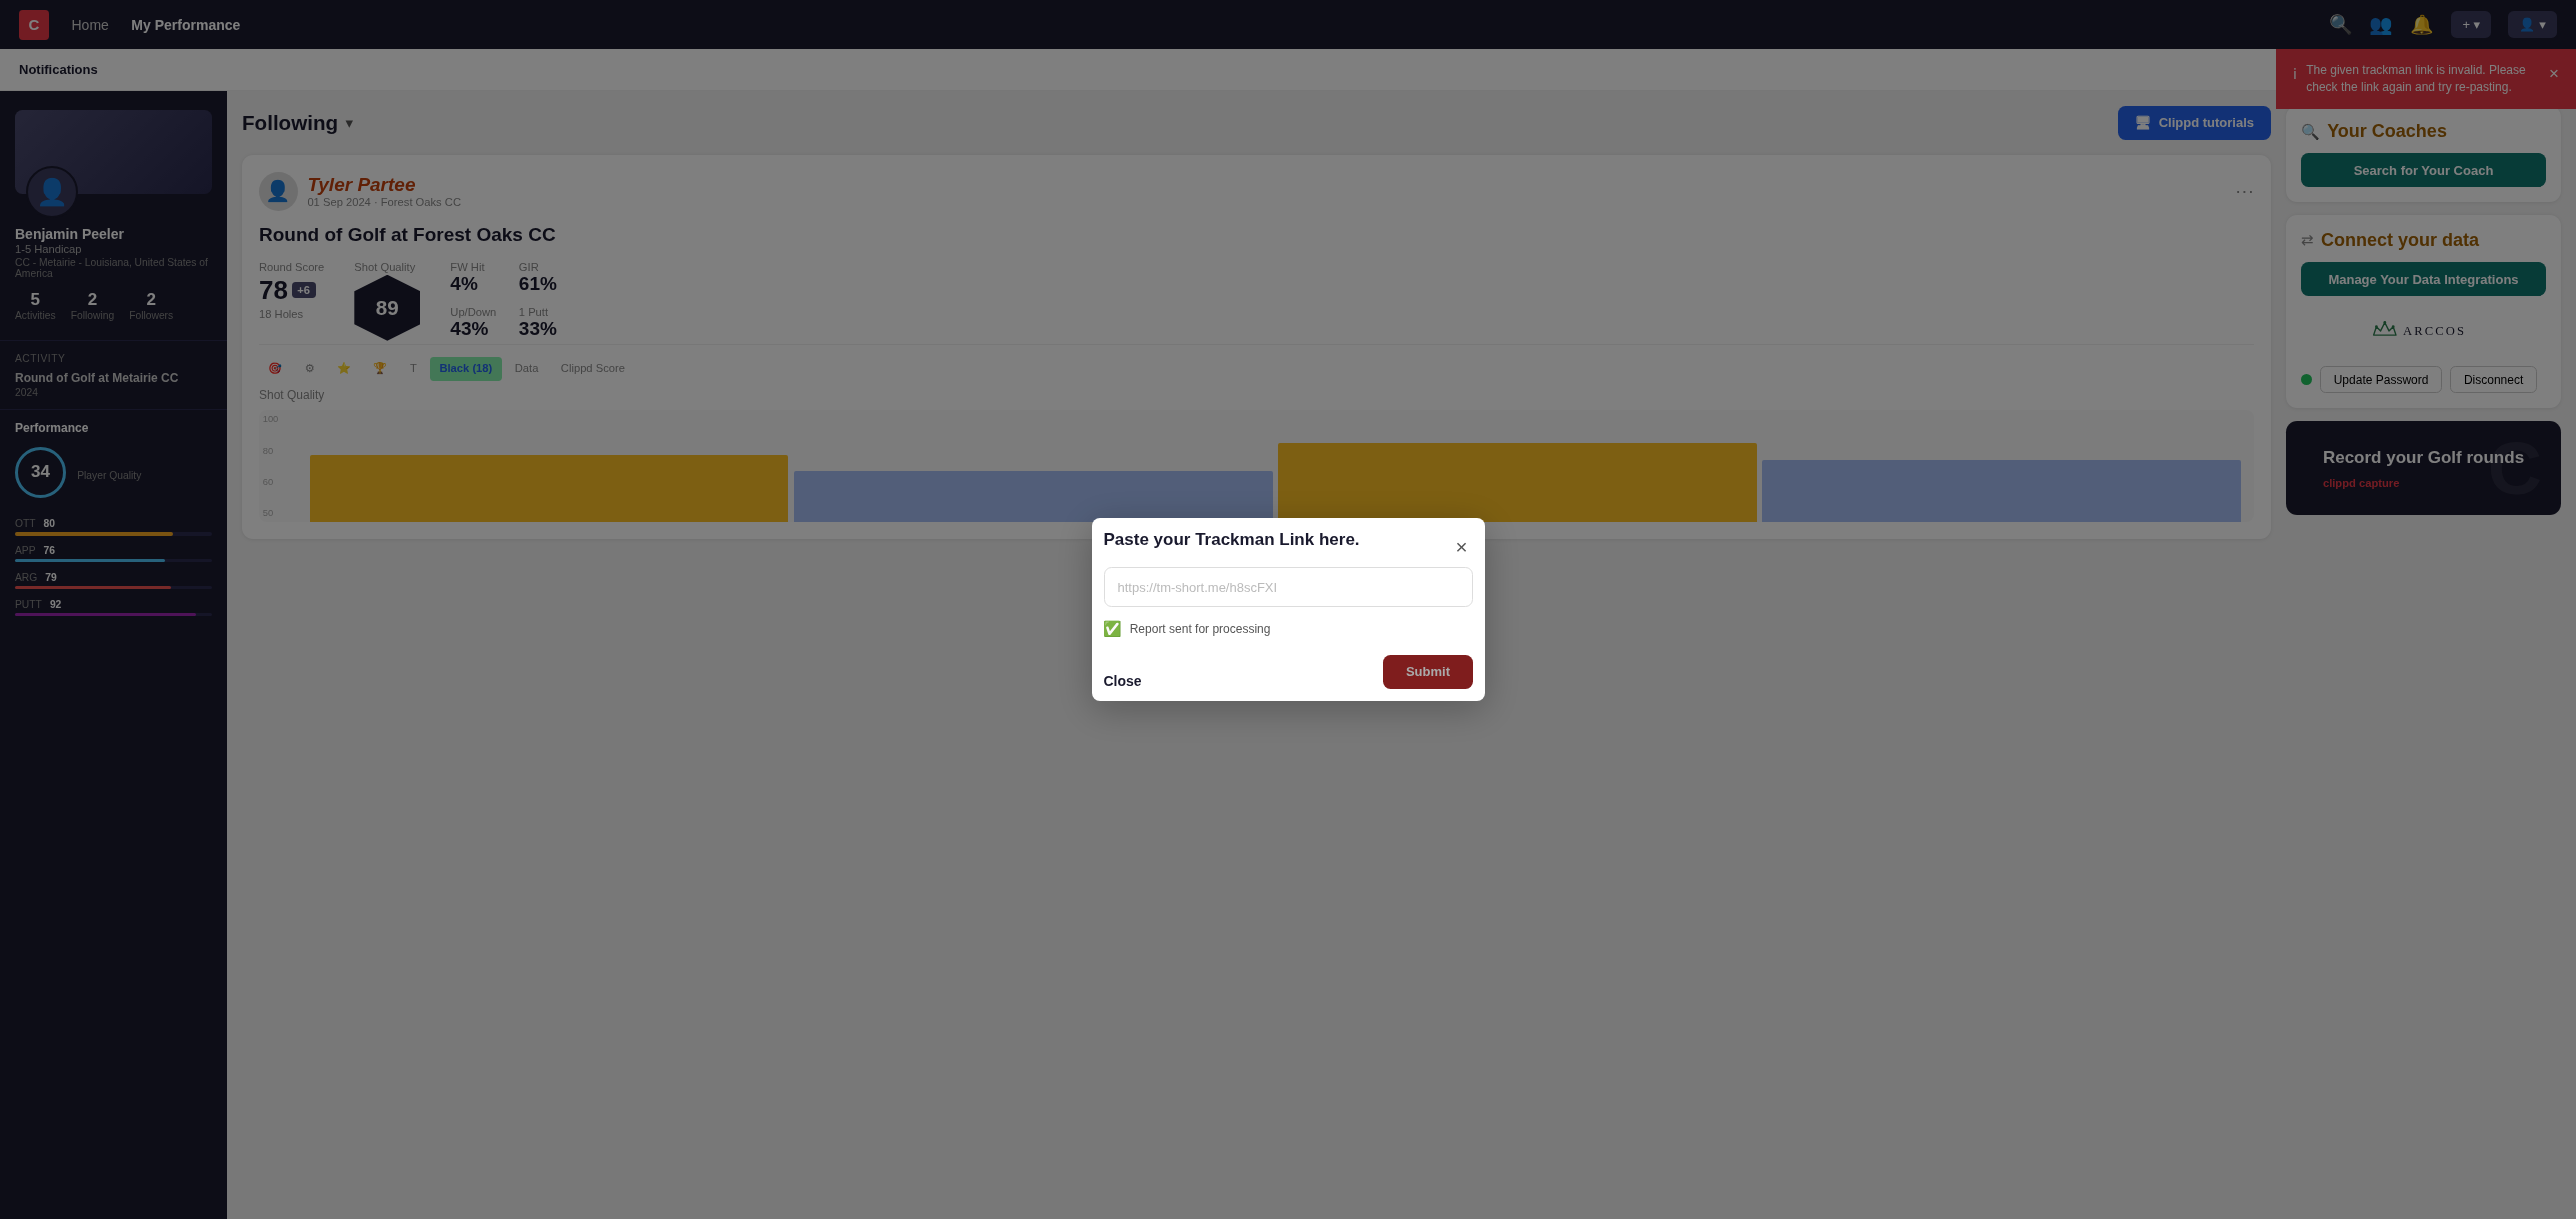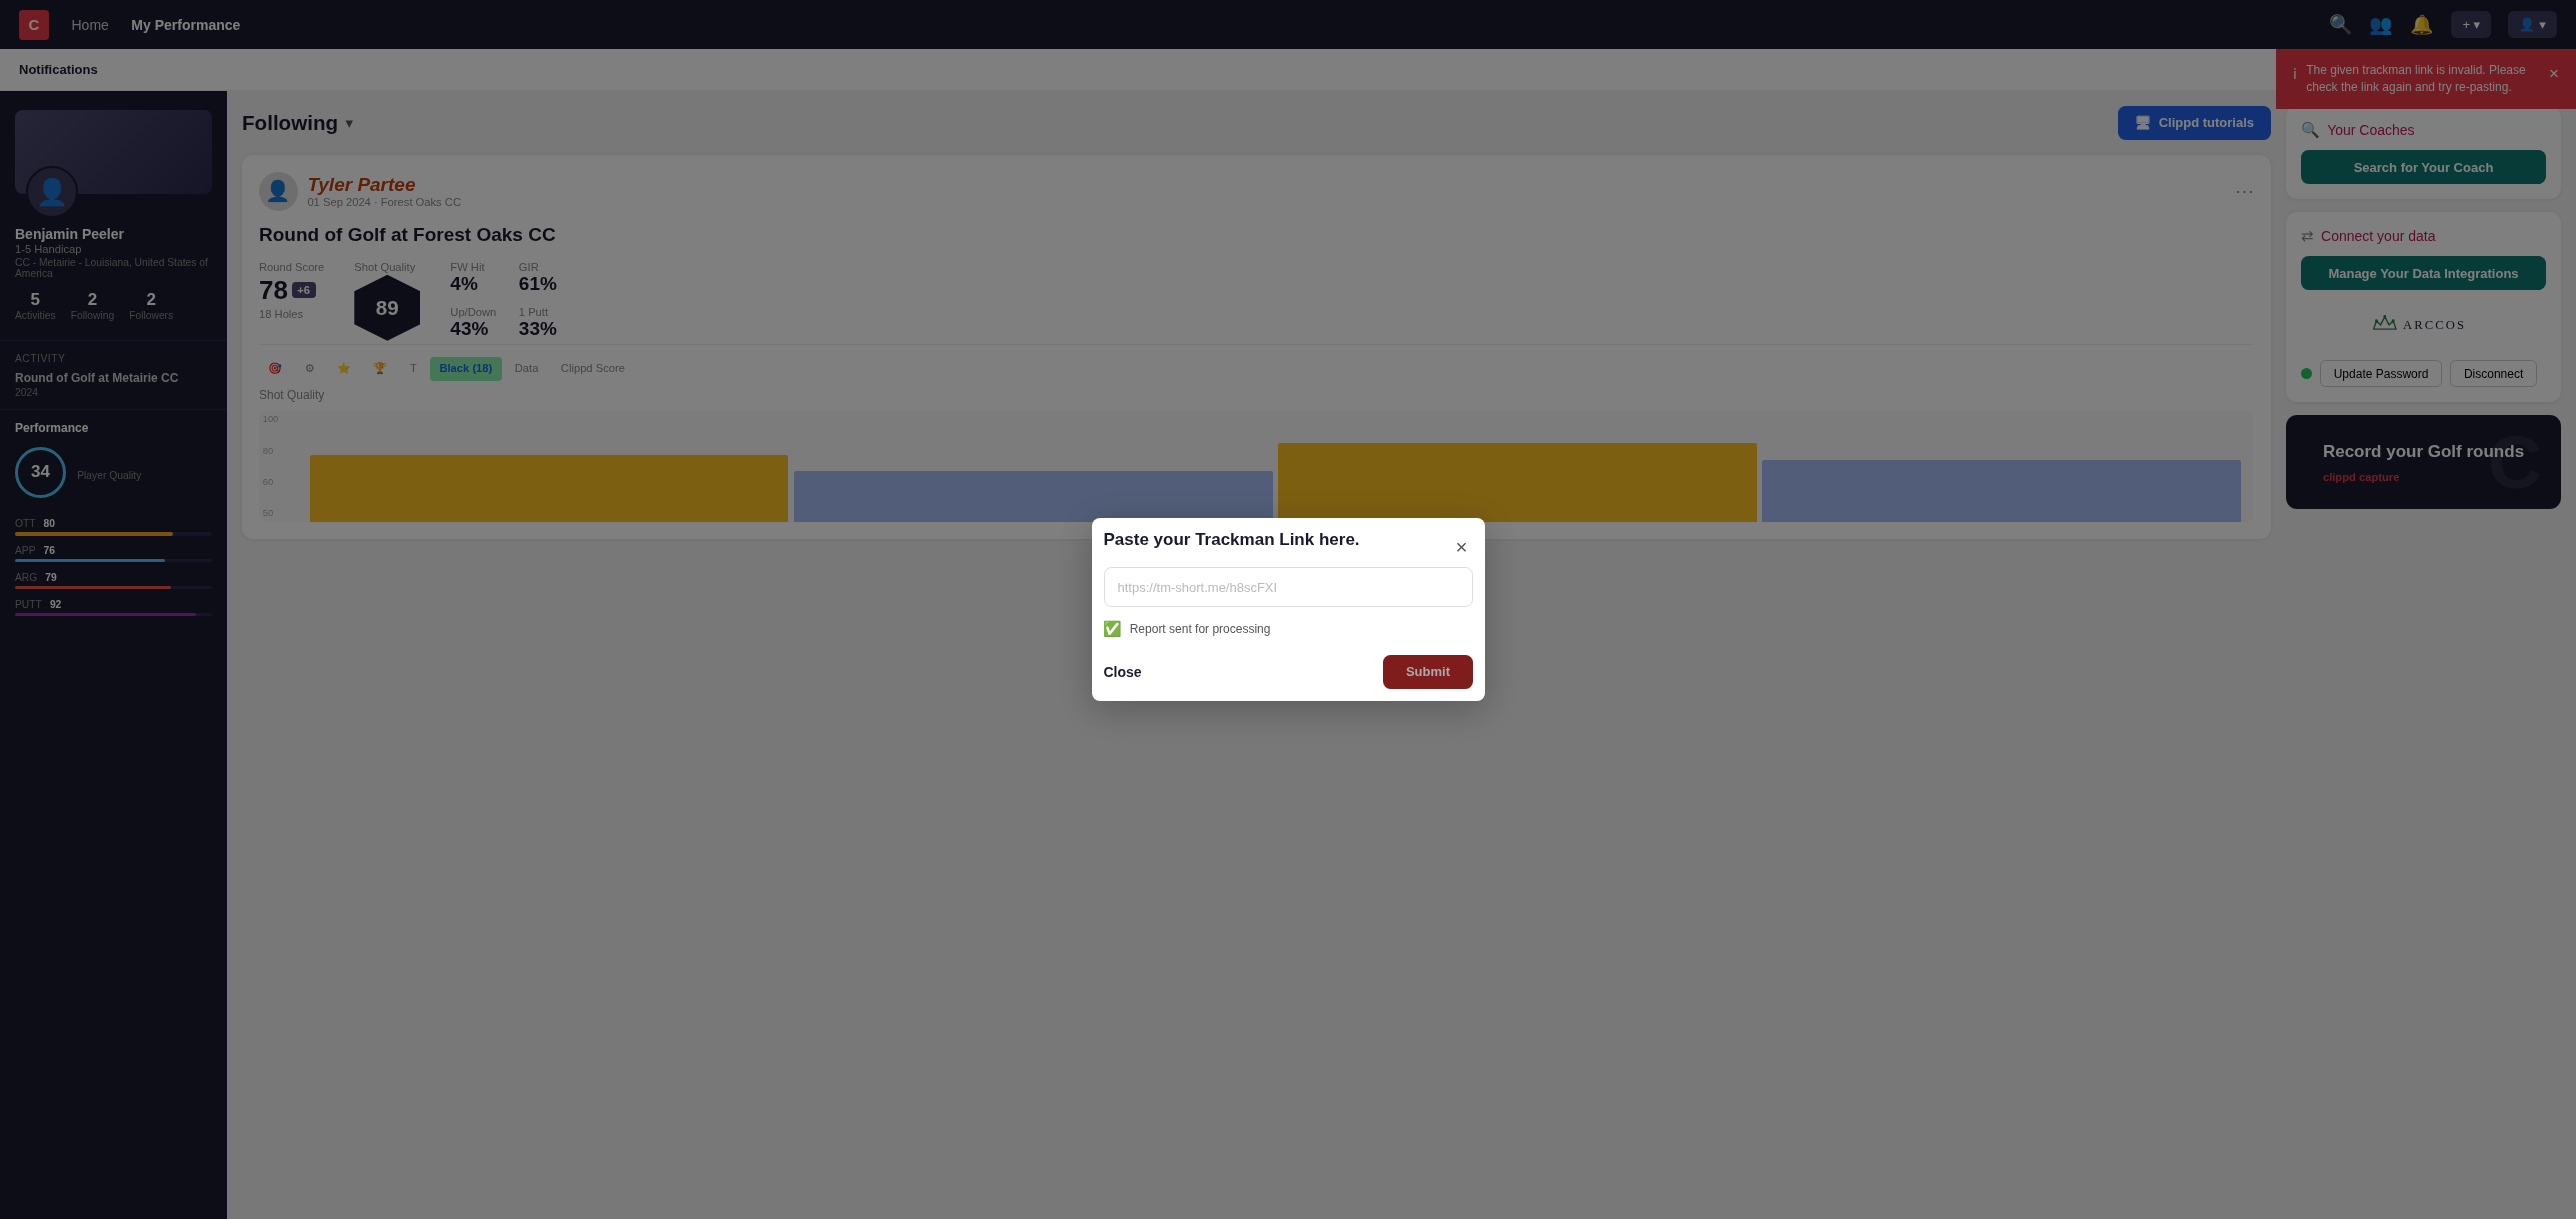--- a/index.html
+++ b/index.html
@@ -131,21 +131,21 @@
     .shot-quality-section { margin-top: 7.5px; }
     .shot-quality-label { font-size: 12px; color: #888; margin-bottom: 7.5px; }
     .chart-area { height: 112px; background: #f9f9f9; border-radius: 7.5px; position: relative; overflow: hidden; }
     .chart-y-labels { position: absolute; left: 3.7px; top: 0; bottom: 0; display: flex; flex-direction: column; justify-content: space-between; font-size: 9.4px; color: #aaa; padding: 3.7px 0; }
 
     
     .right-sidebar { width: 290px; flex-shrink: 0; display: flex; flex-direction: column; gap: 13px; padding: 15px 15px 15px 0; }
     .right-card { background: #fff; border-radius: 11.2px; padding: 15px; box-shadow: 0 0.9px 3.7px rgba(0,0,0,0.08); }
     .right-card-header { display: flex; align-items: center; gap: 7.5px; margin-bottom: 11.2px; }
     .right-card-icon { font-size: 15px; color: #888; }
-    .right-card-title { font-size: 14px; font-weight: 400; color: #be185d; }
+    .right-card-title { font-size: 18px; font-weight: 700; color: #a16207; }
     .right-card-btn { width: 100%; padding: 9.4px; background: #0f766e; color: #fff; border: none; border-radius: 7.5px; cursor: pointer; font-size: 13px; font-weight: 600; }
 
     .connect-card-header { display: flex; align-items: center; gap: 7.5px; margin-bottom: 11.2px; }
     .arccos-logo { text-align: center; margin: 15px 0; }
     .arccos-logo svg { width: 112px; height: 37px; }
     .connect-actions { display: flex; gap: 7.5px; align-items: center; }
     .connect-status { width: 11.2px; height: 11.2px; border-radius: 50%; background: #22c55e; flex-shrink: 0; }
     .connect-btn-outline { padding: 5.6px 13px; background: #fff; border: 0.9px solid #ccc; border-radius: 5.6px; font-size: 12px; cursor: pointer; }
 
     .record-card { background: #1a1a2e; border-radius: 11.2px; overflow: hidden; min-height: 94px; display: flex; align-items: center; justify-content: center; position: relative; }
@@ -165,21 +165,21 @@
       width: 393px; max-width: 90vw;
       box-shadow: 0 7.5px 37px rgba(0,0,0,0.25);
       position: relative;
     }
     .modal-title { font-size: 17px; font-weight: 700; color: #1a1a2e; margin-bottom: 17px; }
     .modal-close { position: absolute; top: 17px; right: 17px; background: none; border: none; font-size: 20.6px; cursor: pointer; color: #555; }
     .modal-input { width: 100%; padding: 11.2px 13px; border: 0.9px solid #ddd; border-radius: 7.5px; font-size: 13px; color: #1a1a2e; outline: none; margin-bottom: 13px; }
     .modal-input::placeholder { color: #bbb; }
     .modal-success { display: flex; align-items: center; gap: 7.5px; font-size: 12px; color: #555; margin-bottom: 17px; }
     .modal-success-icon { color: #22c55e; font-size: 15px; }
-    .modal-footer { display: flex; align-items: center; justify-content: space-between; }
+    .modal-footer { display: flex; align-items: flex-end; justify-content: space-between; }
     .modal-close-btn { background: none; border: none; font-size: 14px; font-weight: 600; color: #1a1a2e; cursor: pointer; }
     .modal-submit-btn { padding: 9.4px 22.5px; background: #7f1d1d; color: #aaa; border: none; border-radius: 7.5px; font-size: 13px; font-weight: 600; cursor: not-allowed; }
 
     
     .notifications-bar {
       background: #fff; padding: 13px 19px;
       font-size: 13px; font-weight: 600; color: #1a1a2e;
       border-bottom: 0.9px solid #eee;
     }
   </style>

